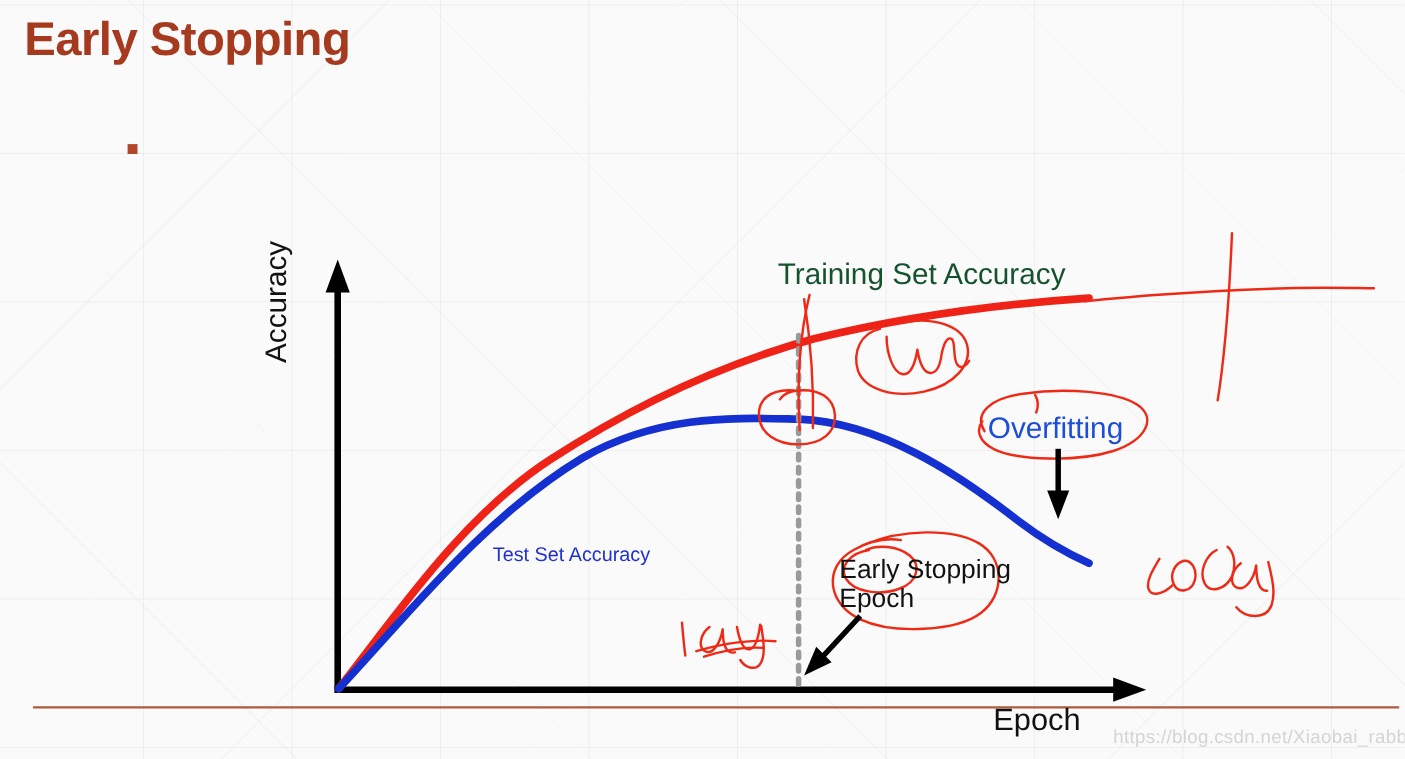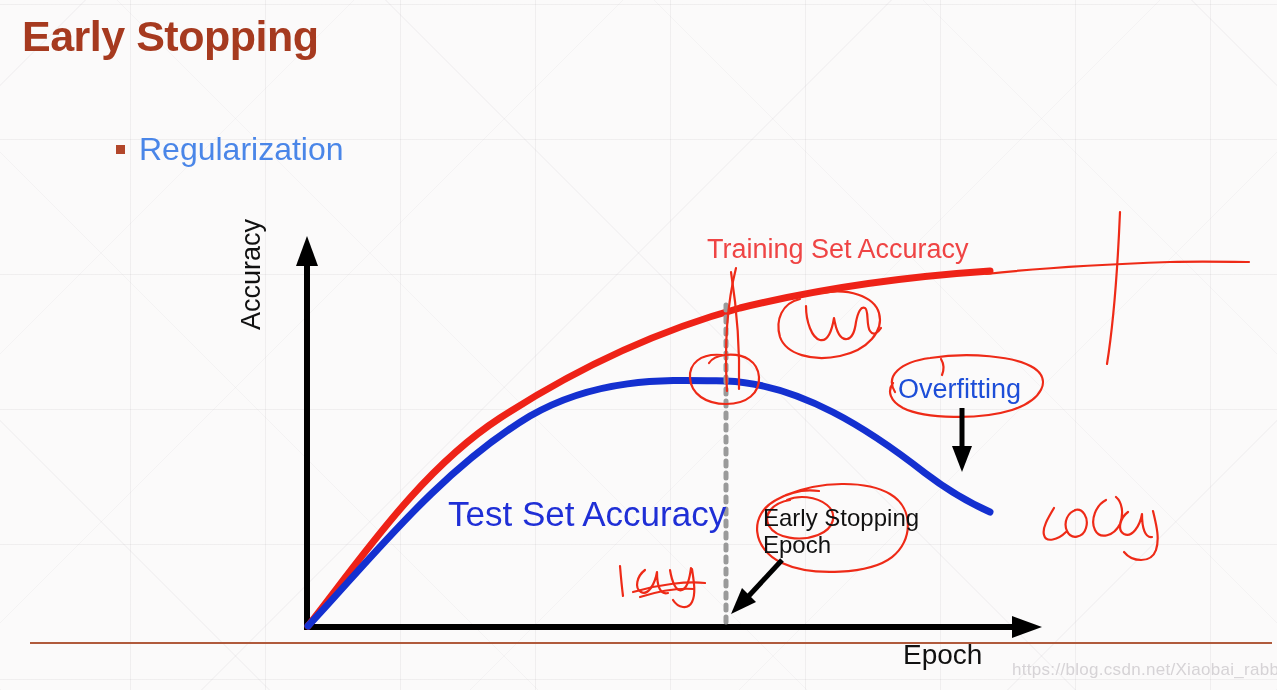--- a/index.html
+++ b/index.html
@@ -30,22 +30,22 @@
   #bullet-row{
     position:absolute;left:116px;top:131px;
     display:flex;align-items:center;gap:14px;
   }
   #bullet-marker{width:9px;height:9px;background:#b2462a;display:block;}
   #bullet-text{font-size:32px;color:#4a86e8;}
 
   #chart{position:absolute;left:0;top:0;width:1277px;height:690px;}
 
   .lbl{position:absolute;white-space:nowrap;}
-  #label-training{left:707px;top:234px;font-size:27px;color:#ef4444;}
-  #label-test{left:448px;top:494px;font-size:35px;color:#1f2fd6;}
+  #label-training{left:707px;top:234px;font-size:27px;color:#14532d;}
+  #label-test{left:448px;top:494px;font-size:18px;color:#1f2fd6;}
   #label-overfitting{left:898px;top:374px;font-size:27px;color:#1d4ed8;}
   #label-early-1{left:763px;top:504px;font-size:24px;color:#111;}
   #label-early-2{left:763px;top:531px;font-size:24px;color:#111;}
   #label-epoch{left:903px;top:639px;font-size:28px;color:#111;}
   #label-accuracy{
     left:236px;top:330px;font-size:27px;color:#111;
     transform:rotate(-90deg);transform-origin:left top;
   }
   #watermark{
     position:absolute;left:1012px;top:660px;
@@ -54,21 +54,20 @@
 </style>
 </head>
 <body>
 
 <div id="bg-texture"></div>
 
 <div id="slide-title">Early Stopping</div>
 
 <div id="bullet-row">
   <span id="bullet-marker"></span>
-  <span id="bullet-text">Regularization</span>
 </div>
 
 <svg id="chart" viewBox="0 0 1277 690" xmlns="http://www.w3.org/2000/svg">
 
   <g>
 
     <line x1="307" y1="627" x2="307" y2="252" stroke="#000" stroke-width="6"></line>
     <polygon points="307,236 296,266 318,266" fill="#000"></polygon>
 
     <line x1="304" y1="627" x2="1022" y2="627" stroke="#000" stroke-width="6"></line>

